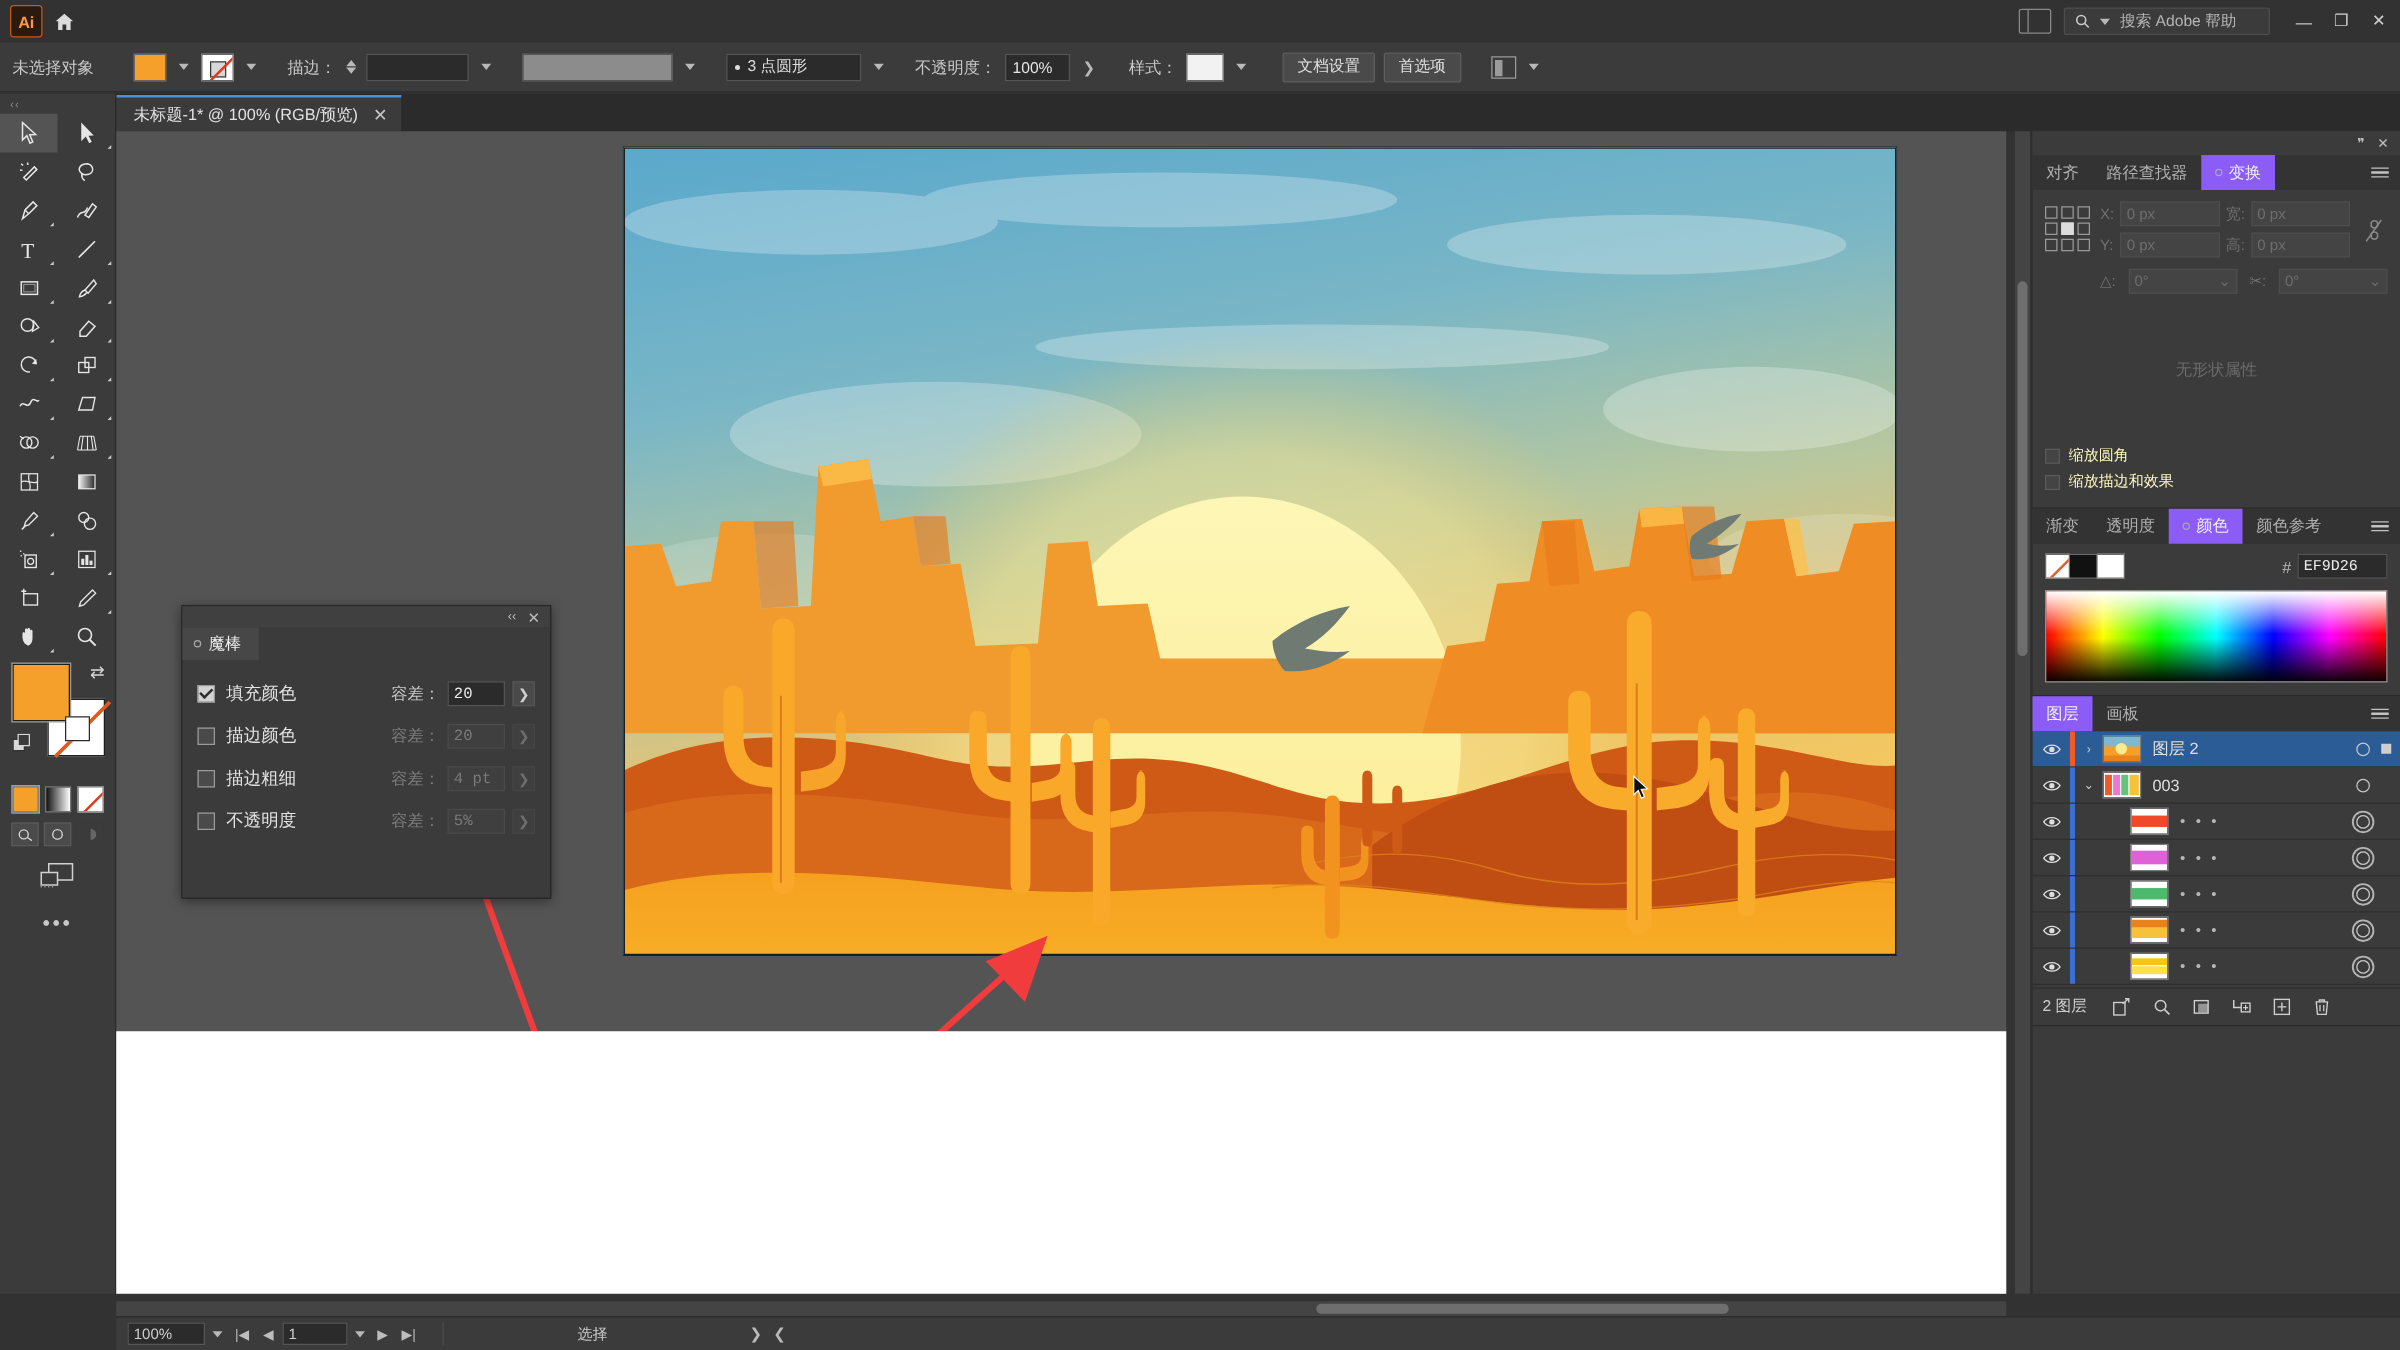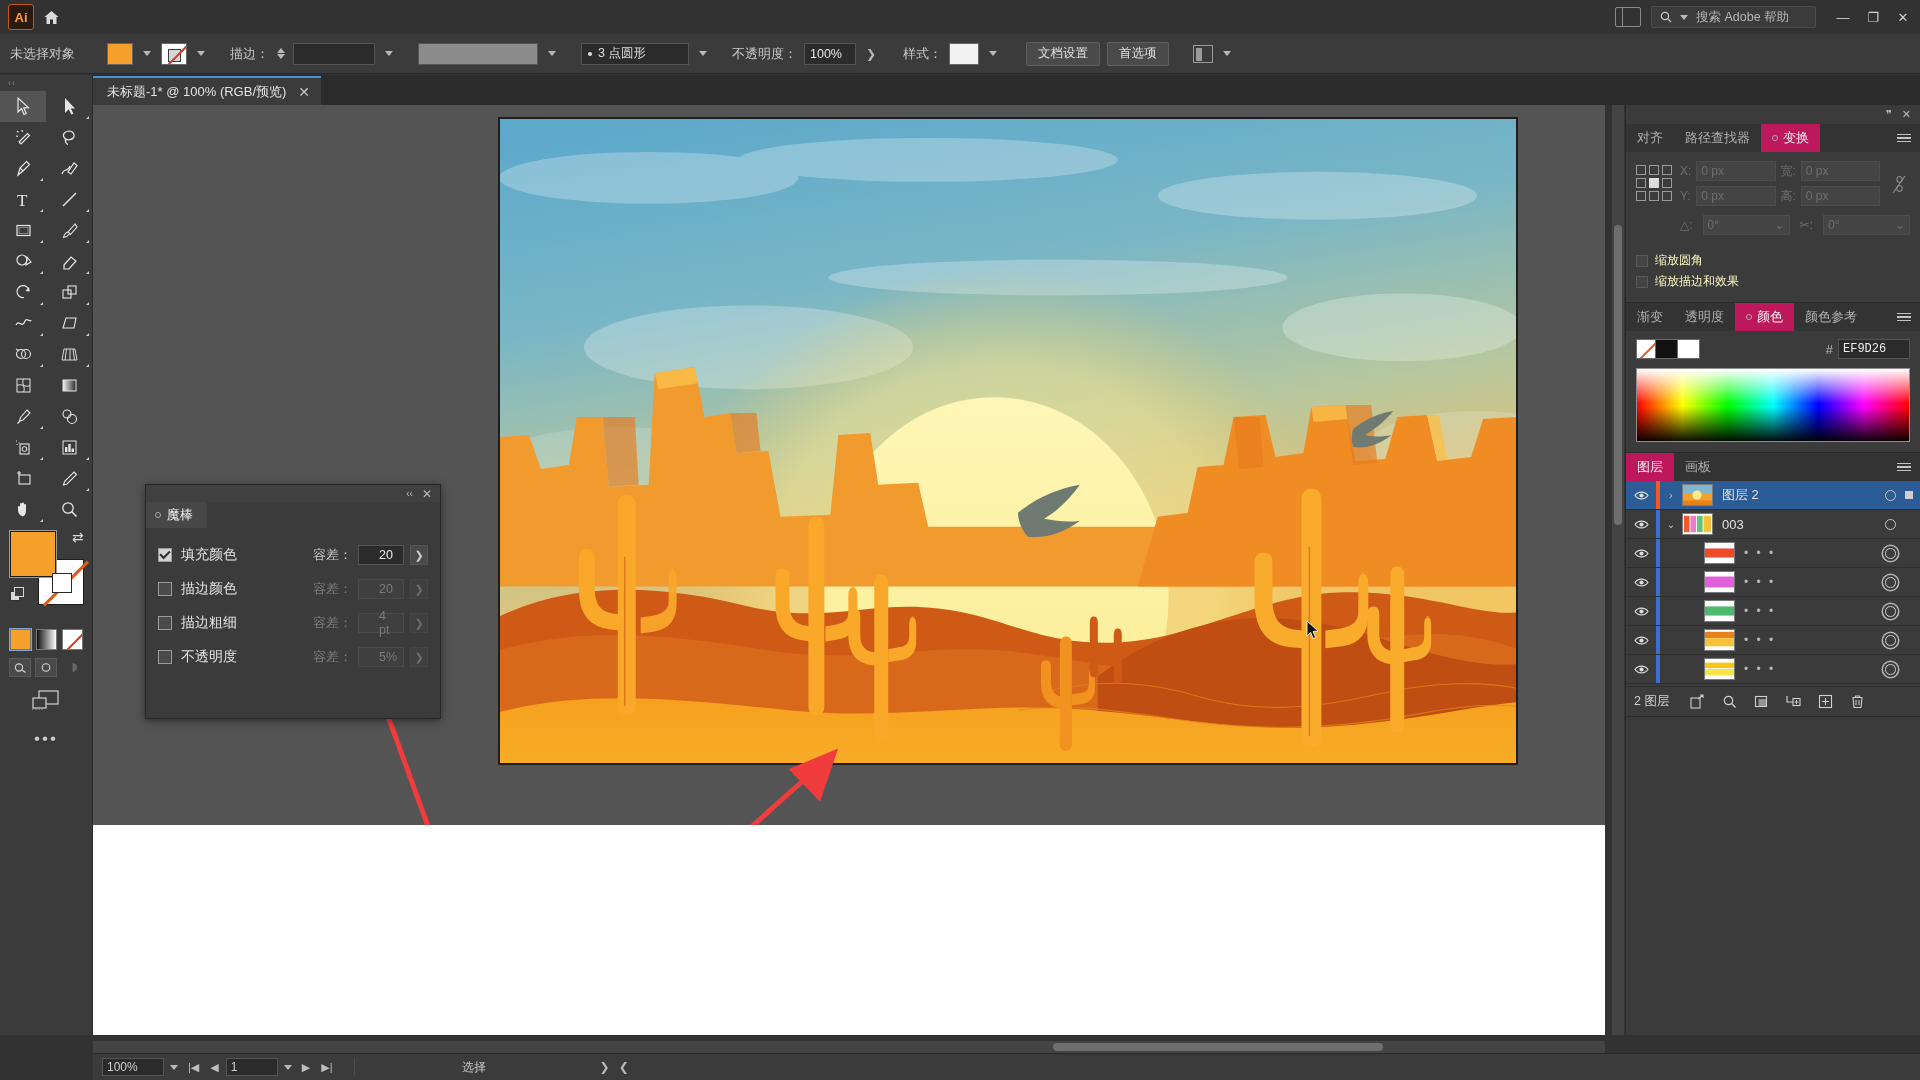--- a/index.html
+++ b/index.html
@@ -193,34 +193,34 @@
   .wrow{display:flex;align-items:center;height:34px;}
   .cbx{width:14px;height:14px;border:1px solid #9b9b9b;background:#4a4a4a;margin-right:9px;
        display:flex;align-items:center;justify-content:center;}
   .cbx.on{background:#d4d4d4;}
   .cbx.on:after{content:"";width:8px;height:4px;border-left:2px solid #2e2e2e;border-bottom:2px solid #2e2e2e;
        transform:rotate(-45deg) translate(1px,-1px);}
   .wlbl{font-size:14px;color:#e2e2e2;min-width:92px;}
   .wtol{margin-left:auto;display:flex;align-items:center;gap:6px;font-size:13px;color:#c9c9c9;}
   .wtol.dim{color:#7d7d7d;}
   .wtol-in{width:46px;height:20px;background:#2b2b2b;border:1px solid #555;
-           display:flex;align-items:center;padding:0 20px;font-size:12.5px;color:#e8e8e8;}
+           display:flex;align-items:center;padding:0 4px;font-size:12.5px;color:#e8e8e8;font-family:Liberation Mono, monospace;}
   .wtol-in.dim{background:#3f3f3f;border-color:#4a4a4a;color:#7a7a7a;}
   .wtol-arw{width:18px;height:20px;background:#4a4a4a;border:1px solid #555;
             display:flex;align-items:center;justify-content:center;font-size:11px;color:#d0d0d0;}
   .wtol-arw.dim{background:#3f3f3f;border-color:#454545;color:#6e6e6e;}
 
   
   .rpanels{position:absolute;right:0;top:105px;width:295px;height:930px;background:#3b3b3b;
            border-left:1px solid #2a2a2a;}
   .p-head{height:19px;background:#3b3b3b;display:flex;align-items:center;justify-content:flex-end;
           gap:10px;padding-right:9px;color:#bcbcbc;font-size:11px;}
   .p-tabs{height:28px;display:flex;align-items:stretch;background:#333333;}
   .p-tab{display:flex;align-items:center;gap:5px;padding:0 11px;font-size:13px;color:#b0b0b0;}
-  .p-tab.sel{background:#be185d;color:#f0f0f0;}
+  .p-tab.sel{background:#8b5cf6;color:#f0f0f0;}
   .p-tab .dotc{width:6px;height:6px;border-radius:50%;border:1px solid #a8a8a8;}
   .p-menu{margin-left:auto;display:flex;align-items:center;padding-right:9px;}
   .hamb{display:flex;flex-direction:column;gap:2px;}
   .hamb i{display:block;width:14px;height:1.5px;background:#c2c2c2;}
   .panel{border-bottom:1px solid #2a2a2a;}
 
   
   .tf-body{padding:9px 10px;display:flex;gap:8px;}
   .ref-grid{width:36px;height:36px;display:grid;grid-template-columns:repeat(3,1fr);
             grid-template-rows:repeat(3,1fr);gap:3px;margin-top:4px;}
@@ -907,20 +907,21 @@
           <span>0°</span>
           <span>⌄</span>
         </span>
         <span class="tf-lab">✂:</span>
         <span class="tf-sel">
           <span>0°</span>
           <span>⌄</span>
         </span>
       </div>
 
+      <div class="noappear">无形状属性</div>
 
       <div class="tf-opts">
         <div class="tf-opt">
           <span class="cbx2"></span>
           <span>缩放圆角</span>
         </div>
         <div class="tf-opt">
           <span class="cbx2"></span>
           <span>缩放描边和效果</span>
         </div>

